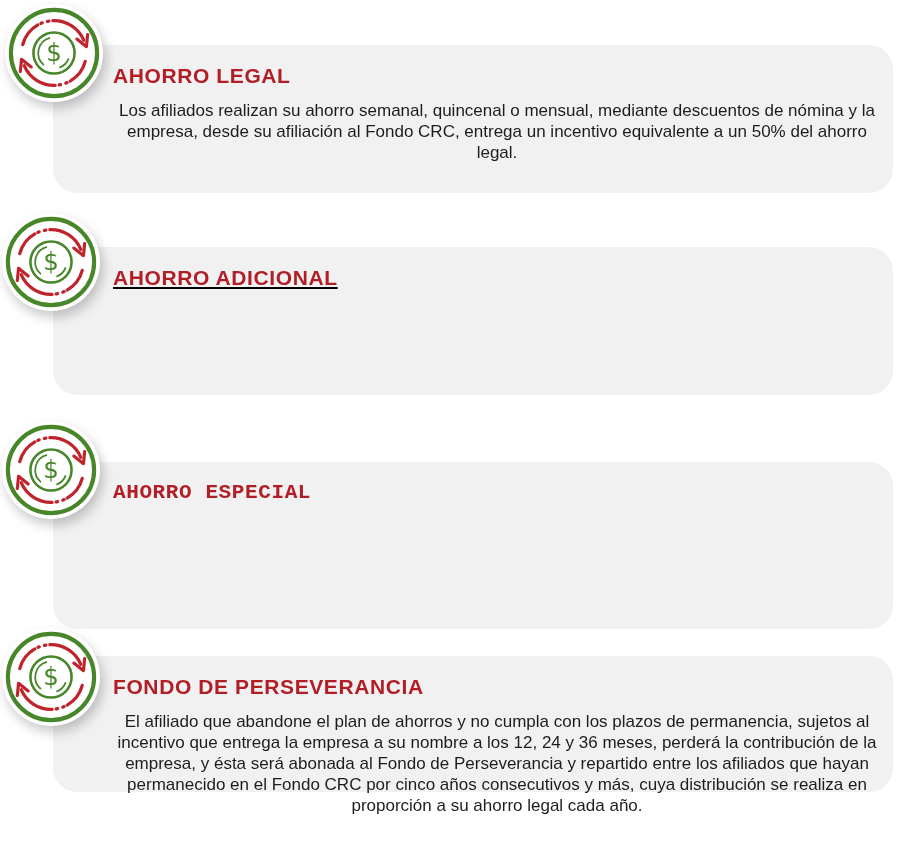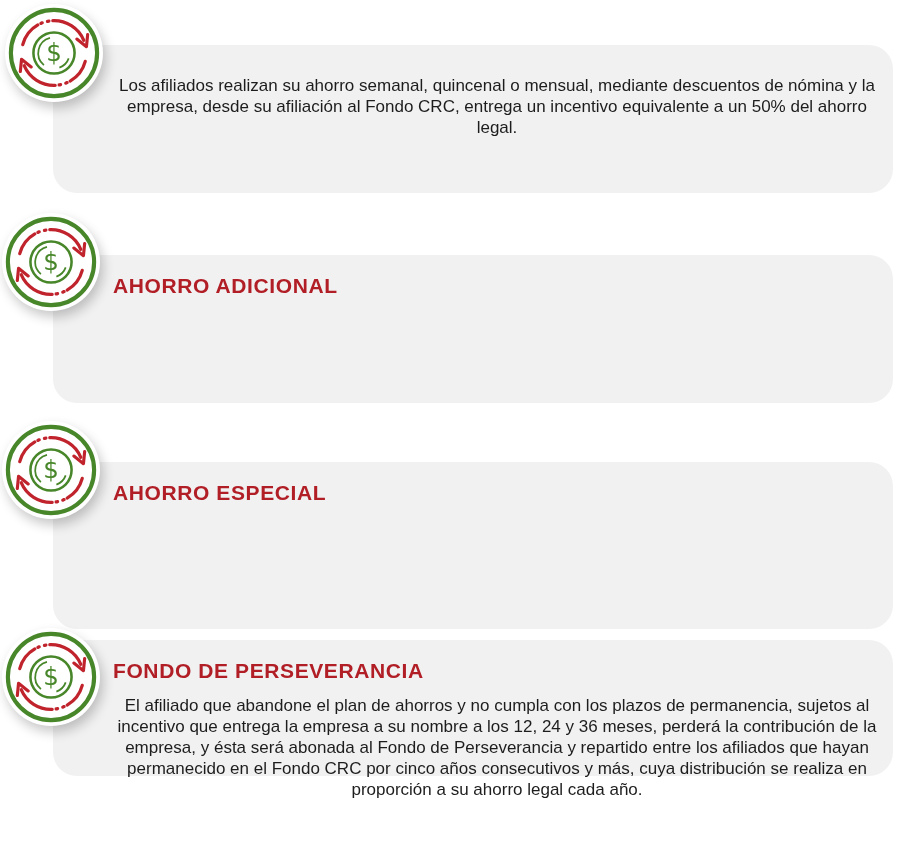--- a/index.html
+++ b/index.html
@@ -52,32 +52,33 @@
   <defs>
     <marker id="ah" markerUnits="userSpaceOnUse" markerWidth="16" markerHeight="16" refX="6" refY="8" orient="auto">
       <path d="M2,2 L13,8 L2,14" fill="none" stroke="#c0232b" stroke-width="3.2" stroke-linecap="round" stroke-linejoin="round"></path>
     </marker>
   </defs>
 </svg>
 
 <div id="canvas">
 
   <section class="card" style="top:45px;height:148px;">
+    <h2 class="card-title">AHORRO LEGAL</h2>
     <p class="card-body">Los afiliados realizan su ahorro semanal, quincenal o mensual, mediante descuentos de nómina y la empresa, desde su afiliación al Fondo CRC, entrega un incentivo equivalente a un 50% del ahorro legal.</p>
   </section>
 
-  <section class="card" style="top:255px;height:148px;">
+  <section class="card" style="top:247px;height:148px;text-decoration:underline;">
     <h2 class="card-title">AHORRO ADICIONAL</h2>
   </section>
 
-  <section class="card" style="top:462px;height:167px;">
+  <section class="card" style="top:462px;height:167px;font-family:Liberation Mono, monospace;">
     <h2 class="card-title">AHORRO ESPECIAL</h2>
   </section>
 
-  <section class="card" style="top:640px;height:136px;">
+  <section class="card" style="top:656px;height:136px;">
     <h2 class="card-title">FONDO DE PERSEVERANCIA</h2>
     <p class="card-body">El afiliado que abandone el plan de ahorros y no cumpla con los plazos de permanencia, sujetos al incentivo que entrega la empresa a su nombre a los 12, 24 y 36 meses, perderá la contribución de la empresa, y ésta será abonada al Fondo de Perseverancia y repartido entre los afiliados que hayan permanecido en el Fondo CRC por cinco años consecutivos y más, cuya distribución se realiza en proporción a su ahorro legal cada año.</p>
   </section>
 
   <div class="icon-wrap" style="left:5px;top:4px;">
     <svg viewBox="0 0 100 100">
       <circle cx="50" cy="50" r="44" fill="#ffffff" stroke="#478629" stroke-width="4.2"></circle>
       <g stroke="#c0232b" stroke-width="3.3" fill="none" stroke-linecap="round">
         <path d="M 18.1 41.5 A 33 33 0 0 1 33.5 21.4"></path>
         <path d="M 36.6 19.8 A 33 33 0 0 1 46.6 17.2" stroke-dasharray="1.5 5.5"></path>

